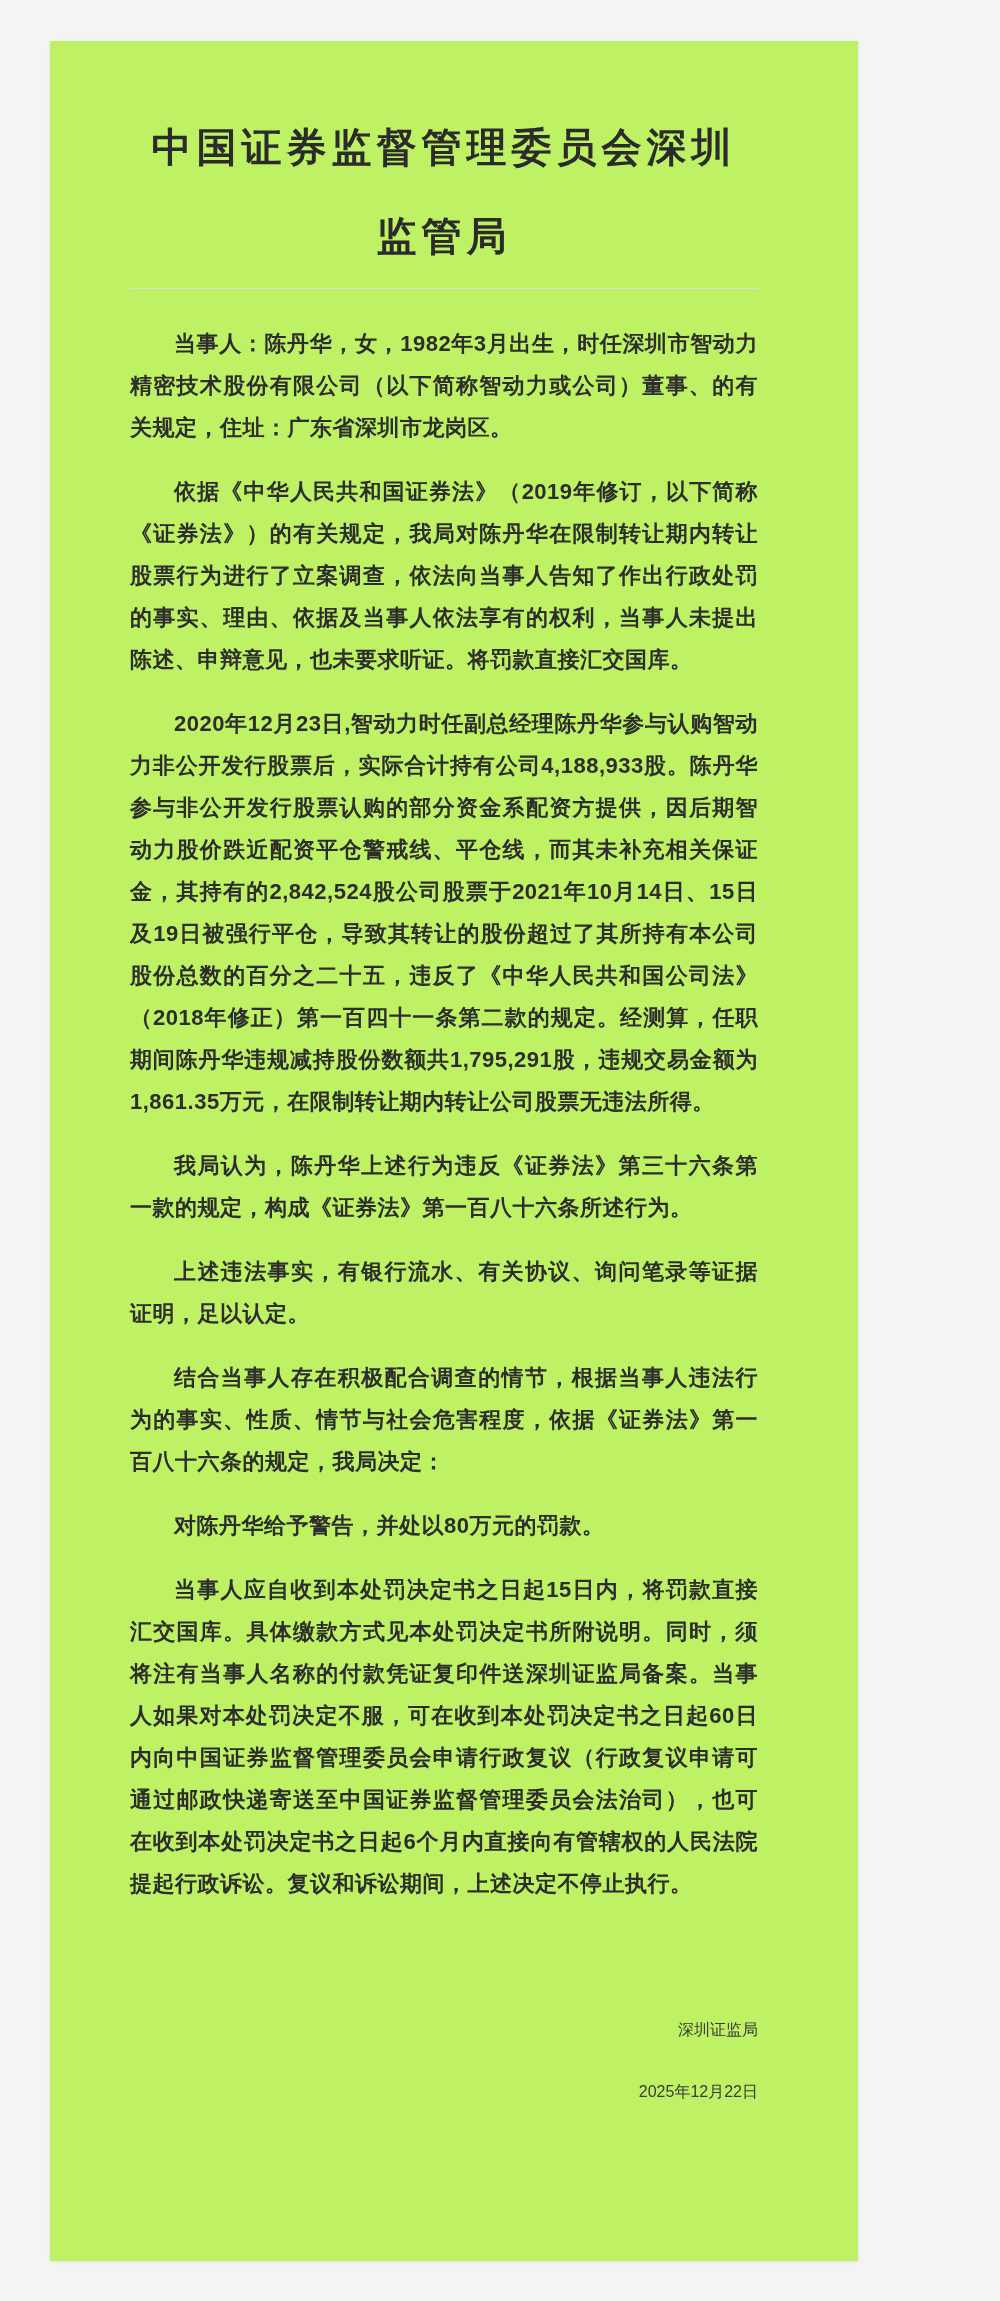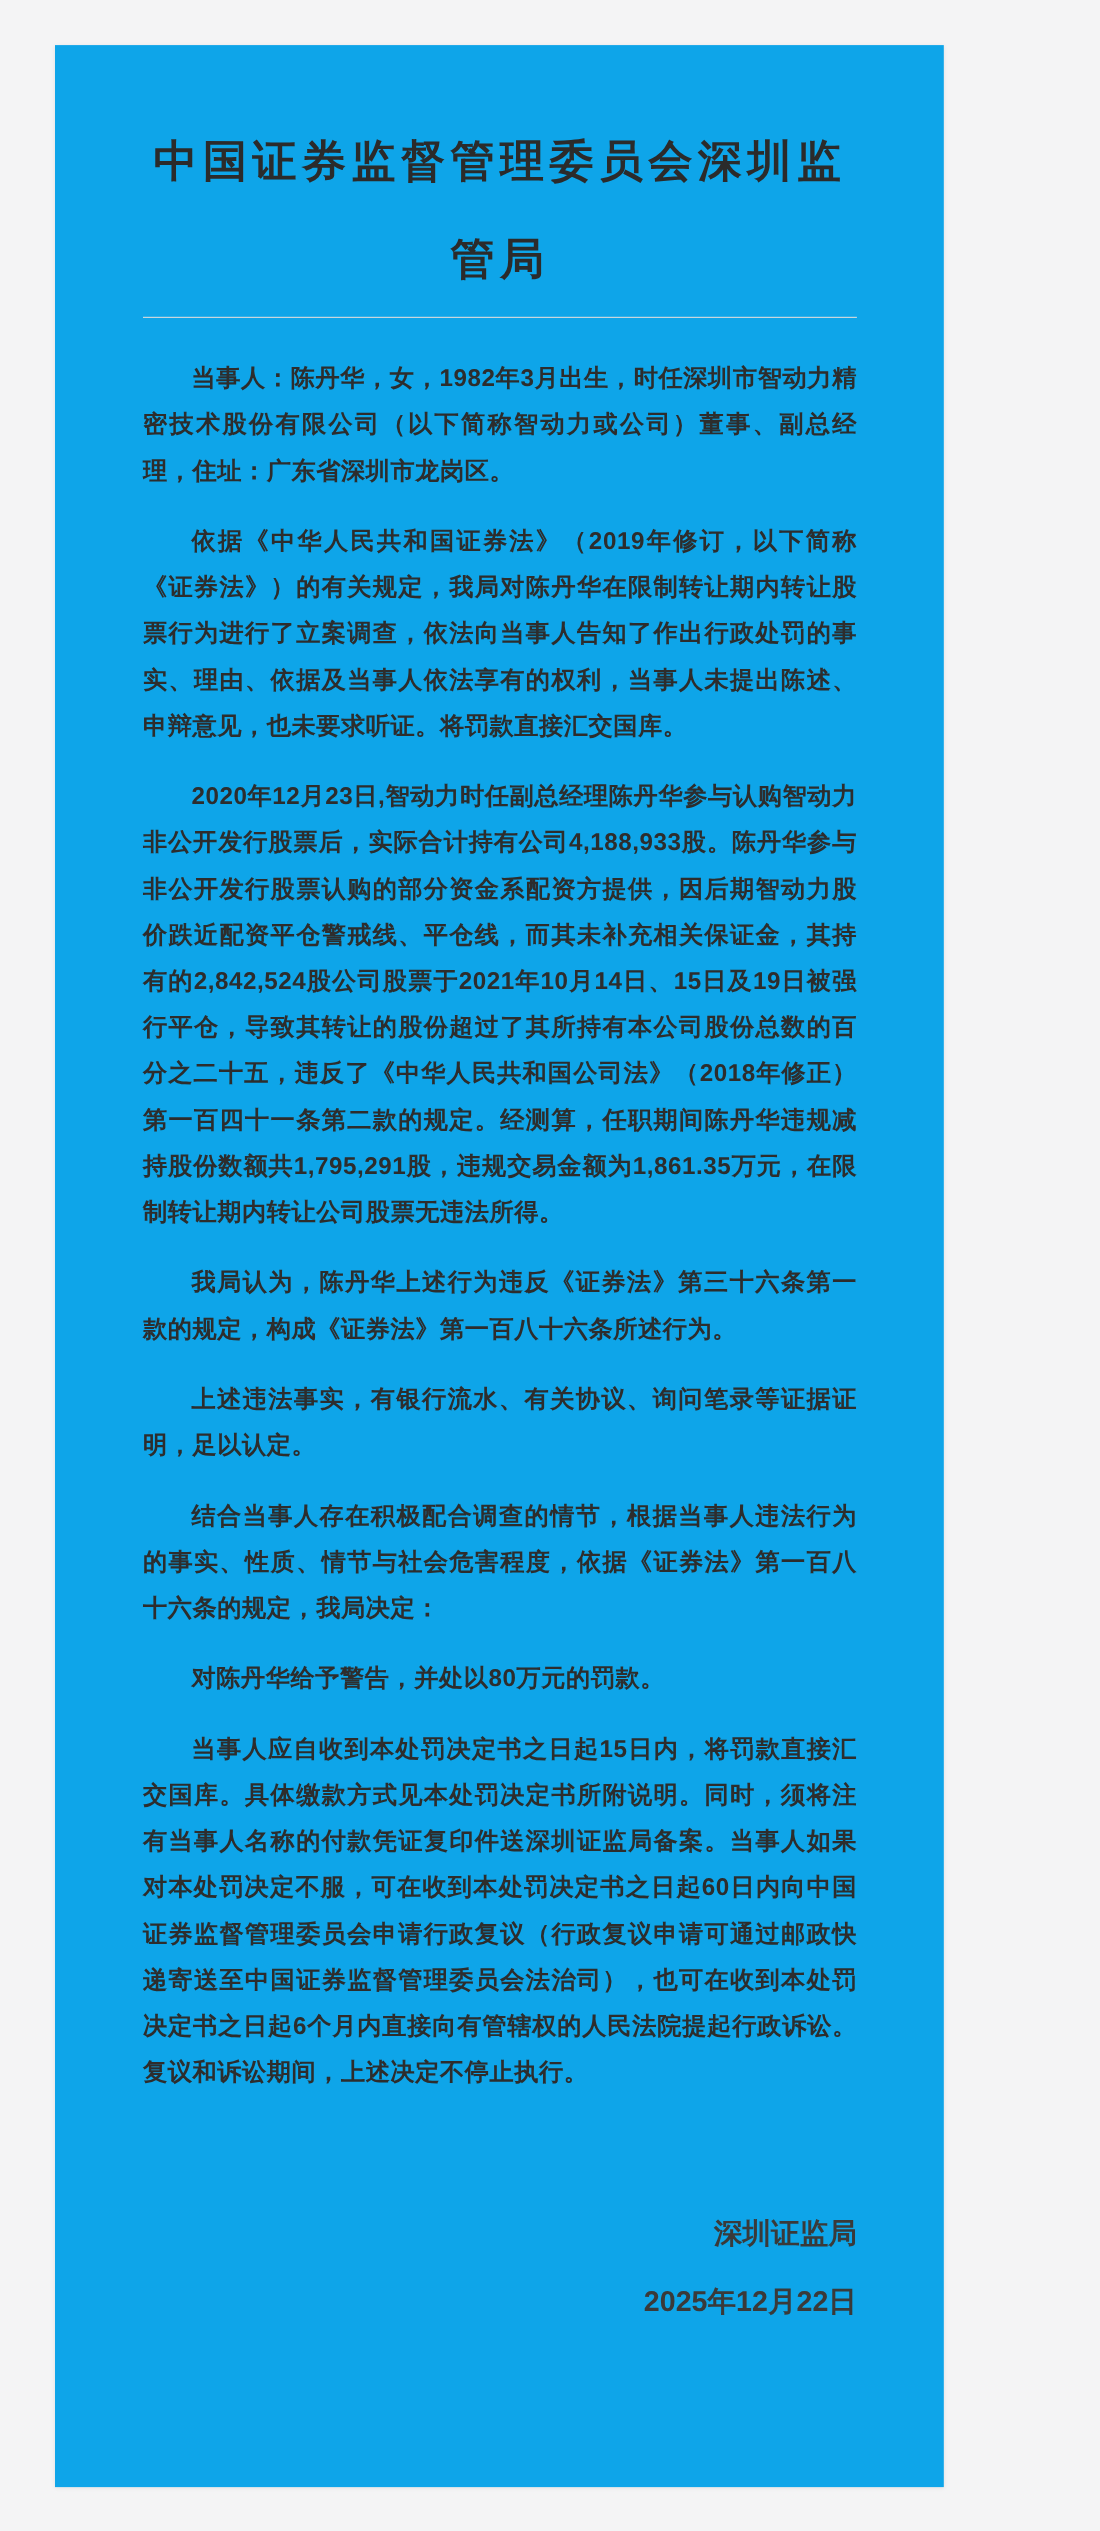--- a/index.html
+++ b/index.html
@@ -17,23 +17,23 @@
     height: 2301px;
     background: #f4f4f5;
   }
   .card {
     position: absolute;
     left: 50px;
     top: 41px;
     width: 808px;
     height: 2220px;
     box-sizing: border-box;
-    background: #0ea5e9;
+    background: #bef264;
     box-shadow: 0 1px 4px rgba(0,0,0,0.08);
-    padding: 62px 79px 0 80px;
+    padding: 62px 100px 0 80px;
   }
   h1.doc-title {
     margin: 0;
     color: #2b2b2b;
     font-size: 40px;
     font-weight: 700;
     line-height: 89px;
     text-align: center;
     letter-spacing: 5px;
   }
@@ -55,40 +55,40 @@
     text-align: justify;
     text-indent: 2em;
     letter-spacing: 0.5px;
   }
   .signature {
     margin-top: 104px;
     text-align: right;
     color: #3a3a3a;
   }
   .signature div {
-    font-size: 26px;
+    font-size: 16px;
     line-height: 42px;
-    font-weight: 700;
+    font-weight: 400;
   }
   .signature .sig-org { margin-bottom: 20px; }
 </style>
 </head>
 <body>
 
 <div class="page">
   <div class="card">
 
     <h1 class="doc-title">
       <span class="title-line">中国证券监督管理委员会深圳监管局</span>
     </h1>
 
     <hr class="title-divider">
 
     <div class="doc-body">
-      <p>当事人：陈丹华，女，1982年3月出生，时任深圳市智动力精密技术股份有限公司（以下简称智动力或公司）董事、副总经理，住址：广东省深圳市龙岗区。</p>
+      <p>当事人：陈丹华，女，1982年3月出生，时任深圳市智动力精密技术股份有限公司（以下简称智动力或公司）董事、的有关规定，住址：广东省深圳市龙岗区。</p>
       <p>依据《中华人民共和国证券法》（2019年修订，以下简称《证券法》）的有关规定，我局对陈丹华在限制转让期内转让股票行为进行了立案调查，依法向当事人告知了作出行政处罚的事实、理由、依据及当事人依法享有的权利，当事人未提出陈述、申辩意见，也未要求听证。将罚款直接汇交国库。</p>
       <p>2020年12月23日,智动力时任副总经理陈丹华参与认购智动力非公开发行股票后，实际合计持有公司4,188,933股。陈丹华参与非公开发行股票认购的部分资金系配资方提供，因后期智动力股价跌近配资平仓警戒线、平仓线，而其未补充相关保证金，其持有的2,842,524股公司股票于2021年10月14日、15日及19日被强行平仓，导致其转让的股份超过了其所持有本公司股份总数的百分之二十五，违反了《中华人民共和国公司法》（2018年修正）第一百四十一条第二款的规定。经测算，任职期间陈丹华违规减持股份数额共1,795,291股，违规交易金额为1,861.35万元，在限制转让期内转让公司股票无违法所得。</p>
       <p>我局认为，陈丹华上述行为违反《证券法》第三十六条第一款的规定，构成《证券法》第一百八十六条所述行为。</p>
       <p>上述违法事实，有银行流水、有关协议、询问笔录等证据证明，足以认定。</p>
       <p>结合当事人存在积极配合调查的情节，根据当事人违法行为的事实、性质、情节与社会危害程度，依据《证券法》第一百八十六条的规定，我局决定：</p>
       <p>对陈丹华给予警告，并处以80万元的罚款。</p>
       <p>当事人应自收到本处罚决定书之日起15日内，将罚款直接汇交国库。具体缴款方式见本处罚决定书所附说明。同时，须将注有当事人名称的付款凭证复印件送深圳证监局备案。当事人如果对本处罚决定不服，可在收到本处罚决定书之日起60日内向中国证券监督管理委员会申请行政复议（行政复议申请可通过邮政快递寄送至中国证券监督管理委员会法治司），也可在收到本处罚决定书之日起6个月内直接向有管辖权的人民法院提起行政诉讼。复议和诉讼期间，上述决定不停止执行。</p>
 
       <div class="signature">
         <div class="sig-org">深圳证监局</div>

